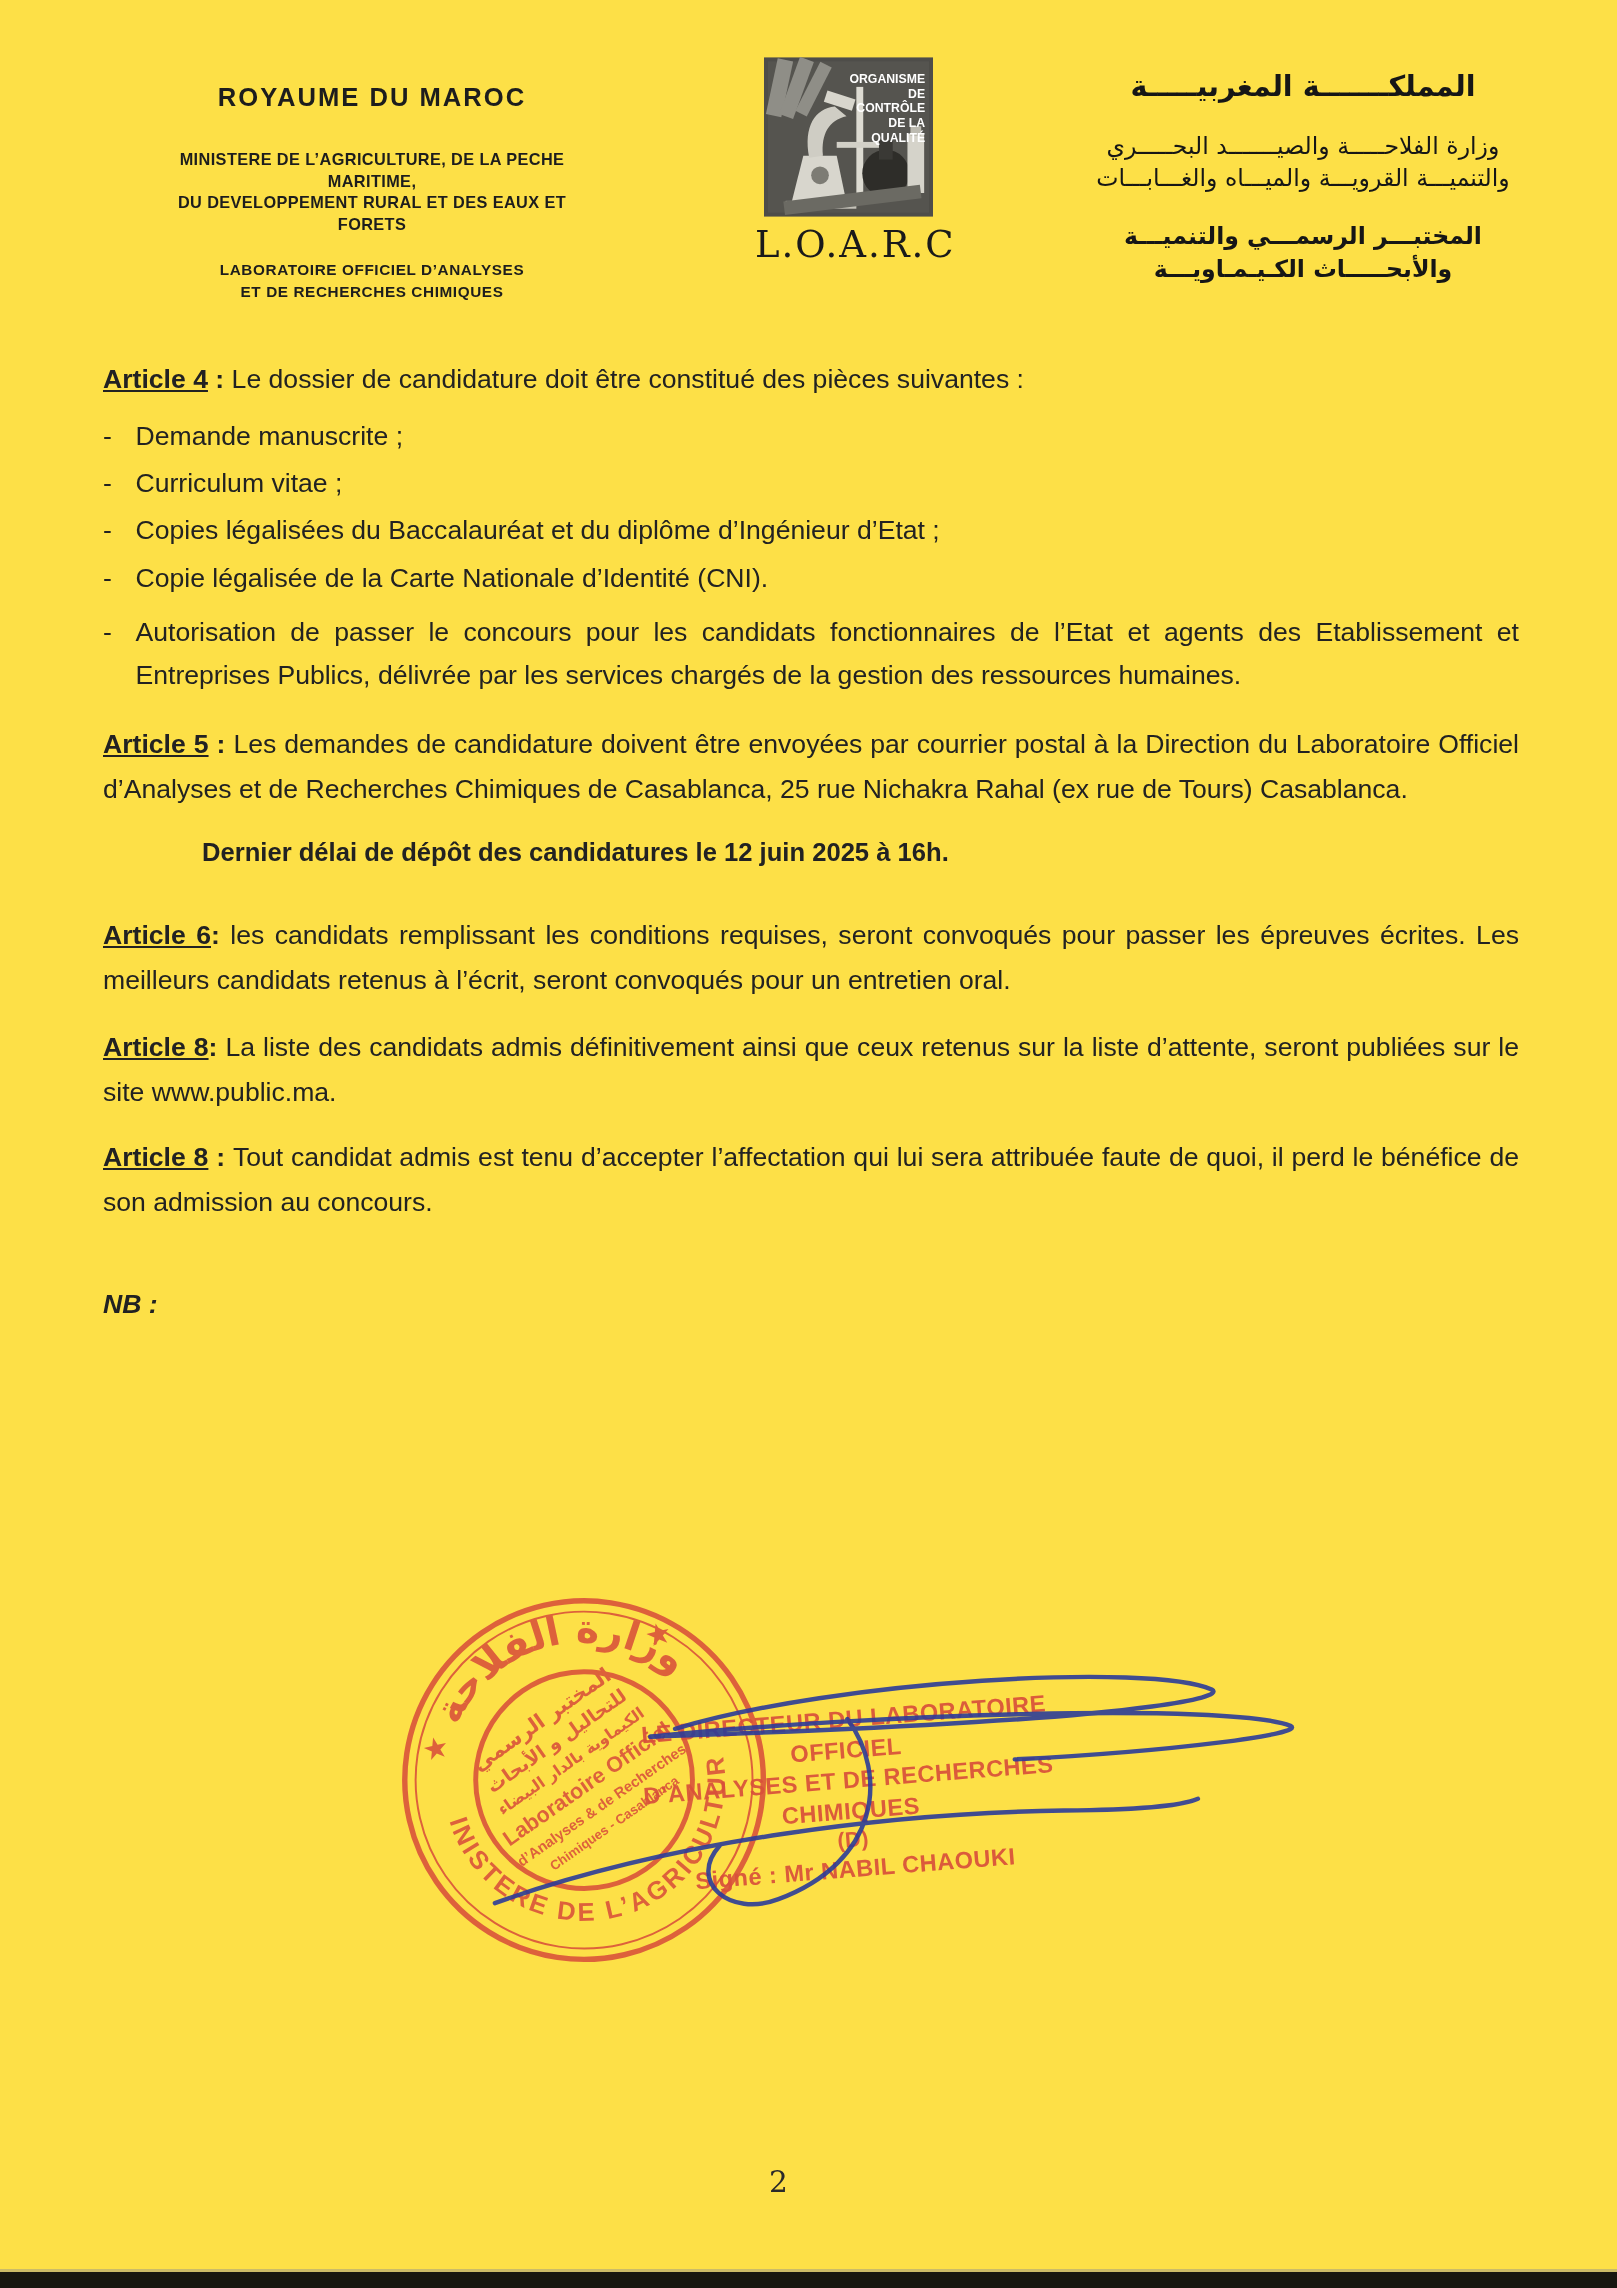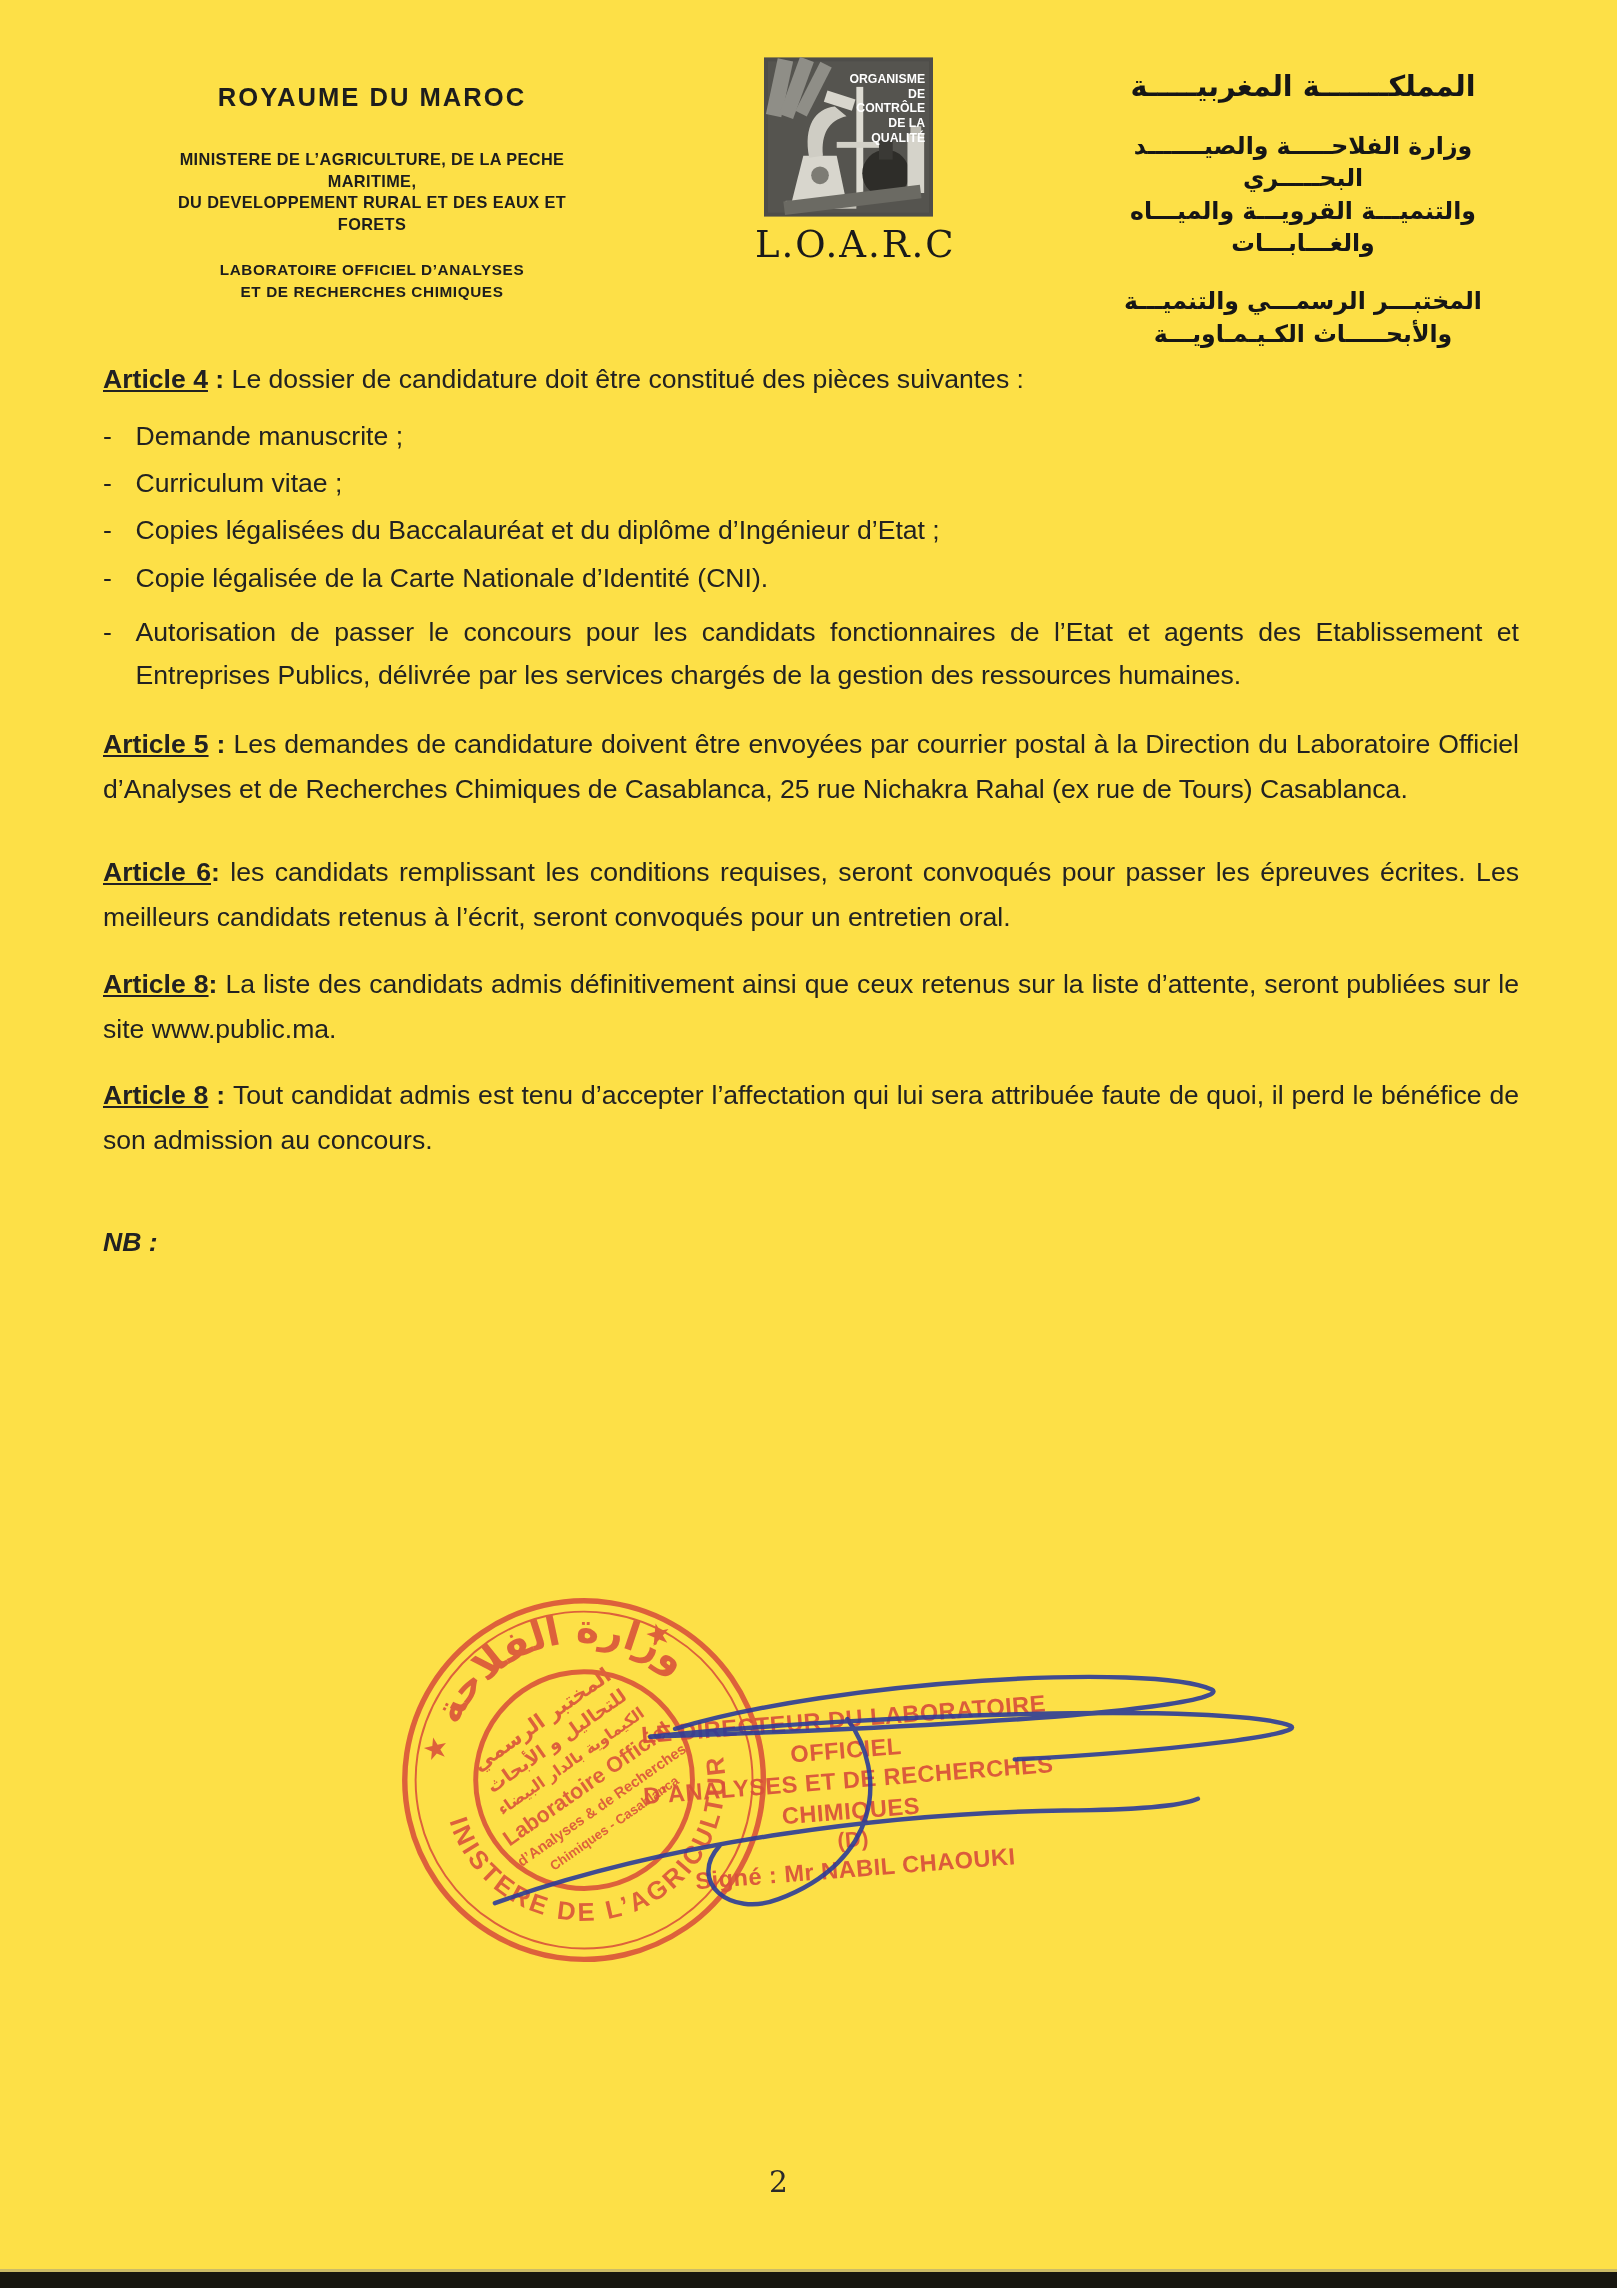--- a/index.html
+++ b/index.html
@@ -14,21 +14,21 @@
   .ministry{margin-top:37px; font-size:16.3px; font-weight:bold; line-height:21.7px; letter-spacing:0.4px;}
   .labname{margin-top:23.6px; font-size:15.3px; font-weight:bold; line-height:21.7px; letter-spacing:0.6px;}
 
   .logo-wrap{position:absolute; left:755px; top:57px; width:187px; text-align:center;}
   .logo-box{width:169px; height:160px; margin:0 auto; display:block;}
   .loarc{margin-top:5.9px; font-family:"DejaVu Serif", serif; font-size:37px; letter-spacing:2px; color:#1a1a1a;}
 
   .hdr-right{position:absolute; left:1084px; top:69px; width:438px; text-align:center;
              direction:rtl; font-family:"DejaVu Sans", sans-serif; color:#161616;}
   .ar-l1{font-size:28.6px; font-weight:bold;}
-  .ar-block1{margin-top:26.6px; font-size:23.6px; font-weight:bold; line-height:32.5px;}
+  .ar-block1{margin-top:26.6px; font-size:23.6px; font-weight:normal; line-height:32.5px;}
   .ar-block2{margin-top:25.6px; font-size:23.6px; font-weight:bold; line-height:32.5px;}
 
   
   .doc-body{position:absolute; left:103px; top:357px; width:1416px; font-size:26.6px; line-height:45px;}
   .para{margin:0; text-align:justify;}
   .lbl{font-weight:bold; text-decoration:underline;}
   .sep{font-weight:bold;}
   .u{}
   .items{margin-top:19.7px;}
   .item{display:flex; margin-bottom:17.7px; line-height:29.6px;}
@@ -151,20 +151,21 @@
         <span class="itext">Copie légalisée de la Carte Nationale d’Identité (CNI).</span>
       </div>
       <div class="item multi">
         <span class="dash">-</span>
         <span class="itext">Autorisation de passer le concours pour les candidats  fonctionnaires de l’Etat et agents des Etablissement et Entreprises Publics, délivrée par les services chargés de la gestion des ressources humaines.</span>
       </div>
     </div>
 
     <p class="para a5"><span class="lbl">Article 5</span><span class="sep"> : </span><span>Les demandes de candidature doivent être envoyées par courrier postal à la Direction du Laboratoire Officiel d’Analyses et de Recherches Chimiques de Casablanca, 25 rue Nichakra  Rahal (ex rue de Tours) Casablanca.</span></p>
 
+    <div class="deadline">Dernier délai de dépôt des candidatures le 12 juin 2025 à 16h.</div>
 
     <p class="para a6"><span class="lbl">Article 6</span><span class="sep">: </span><span>les candidats remplissant les conditions requises, seront convoqués pour passer les épreuves écrites. Les meilleurs candidats retenus à l’écrit, seront convoqués pour un entretien oral.</span></p>
 
     <p class="para a7"><span class="lbl">Article 8</span><span class="sep">: </span><span>La liste des candidats admis définitivement ainsi que ceux retenus sur la liste d’attente, seront publiées sur le </span><span class="u">site www.public.ma.</span></p>
 
     <p class="para a8"><span class="lbl">Article 8</span><span class="sep"> : </span><span>Tout candidat admis est tenu d’accepter l’affectation qui lui sera attribuée faute de quoi, il perd le bénéfice de son admission au concours.</span></p>
 
     <div class="nb-label">NB :</div>
   </div>
 

